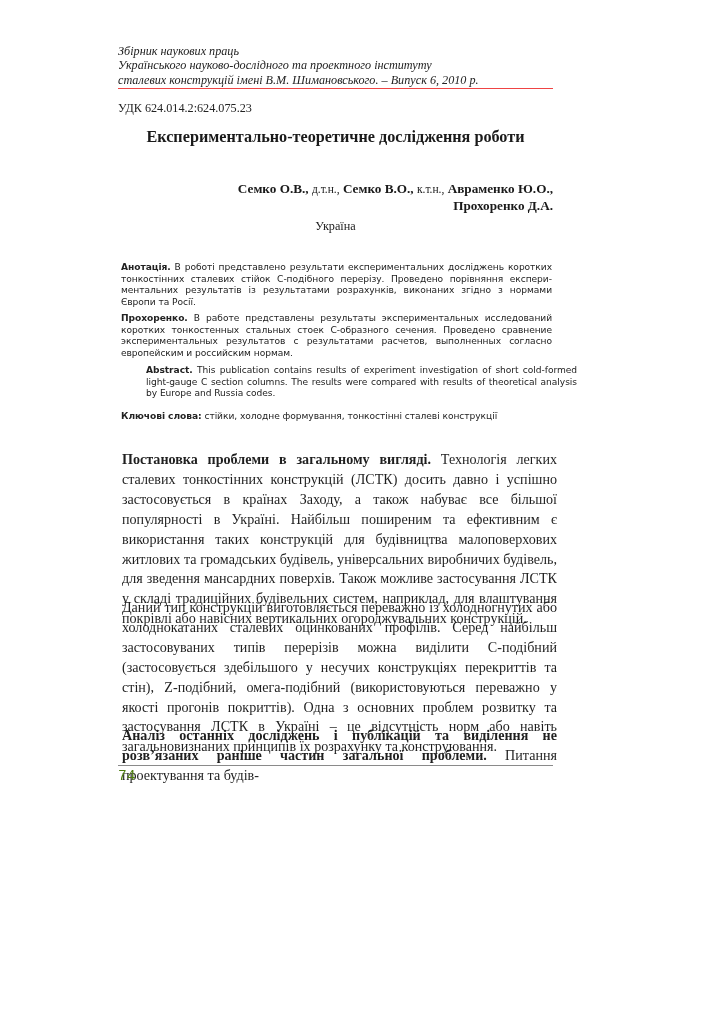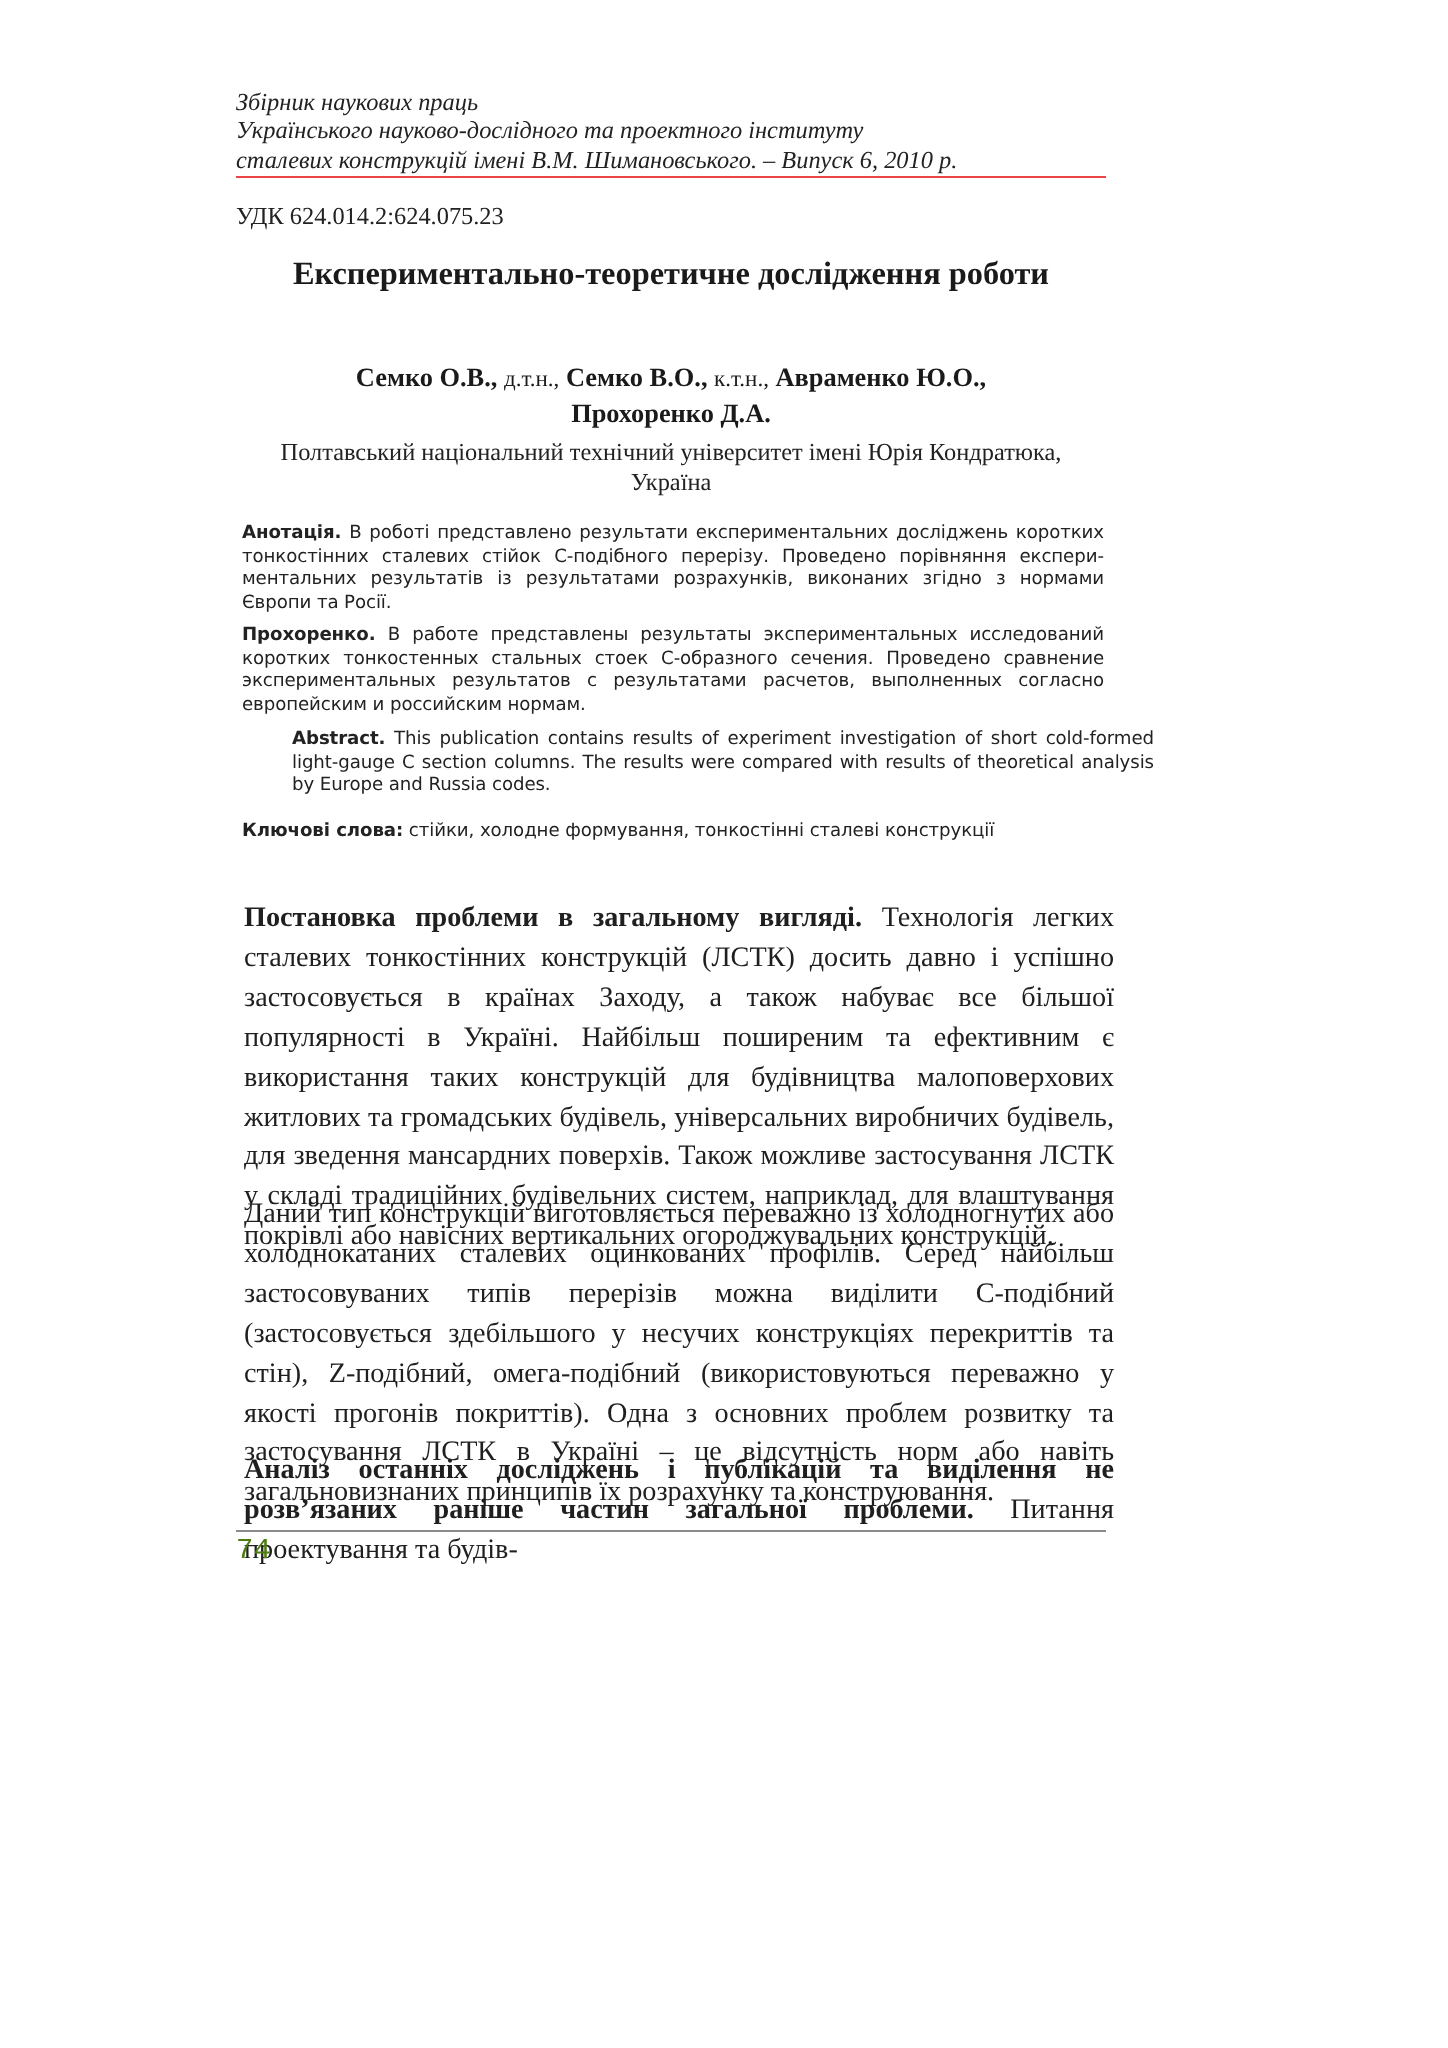--- a/index.html
+++ b/index.html
@@ -47,21 +47,21 @@
     font-size: 16.2px;
     line-height: 19px;
     color: #1a1a1a;
   }
   .title div { white-space: nowrap; }
   .authors {
     position: absolute;
     left: 118px;
     top: 181px;
     width: 435px;
-    text-align: center;
+    text-align: right;
     font-family: "Liberation Serif", serif;
     font-weight: bold;
     font-size: 13.2px;
     line-height: 16.5px;
     color: #1a1a1a;
   }
   .authors .degree {
     font-weight: normal;
     font-size: 11.5px;
   }
@@ -147,21 +147,20 @@
     <span>Семко В.О.,</span>
     <span class="degree">к.т.н.,</span>
     <span>Авраменко Ю.О.,</span>
   </div>
   <div>
     <span>Прохоренко Д.А.</span>
   </div>
 </div>
 
 <div class="affiliation">
-  <div>Полтавський національний технічний університет імені Юрія Кондратюка,</div>
   <div>Україна</div>
 </div>
 
 <div class="abstract-block abs-ua">
   <span class="lead">Анотація.</span><span> В роботі представлено результати експериментальних досліджень коротких тонкостінних сталевих стійок С-подібного перерізу. Проведено порівняння експери­ментальних результатів із результатами розрахунків, виконаних згідно з нормами Європи та Росії.</span>
 </div>
 
 <div class="abstract-block abs-ru">
   <span class="lead">Прохоренко.</span><span> В работе представлены результаты экспериментальных исследований коротких тонкостенных стальных стоек С-образного сечения. Проведено сравнение экспериментальных результатов с результатами расчетов, выполненных согласно европейским и российским нормам.</span>
 </div>

